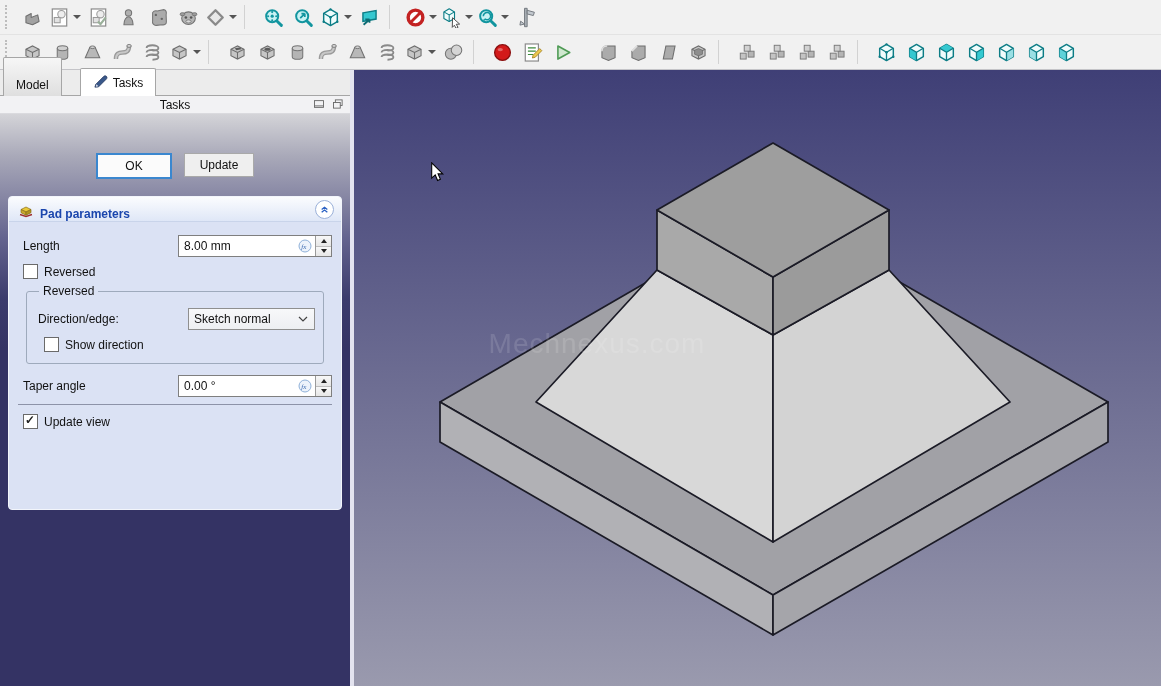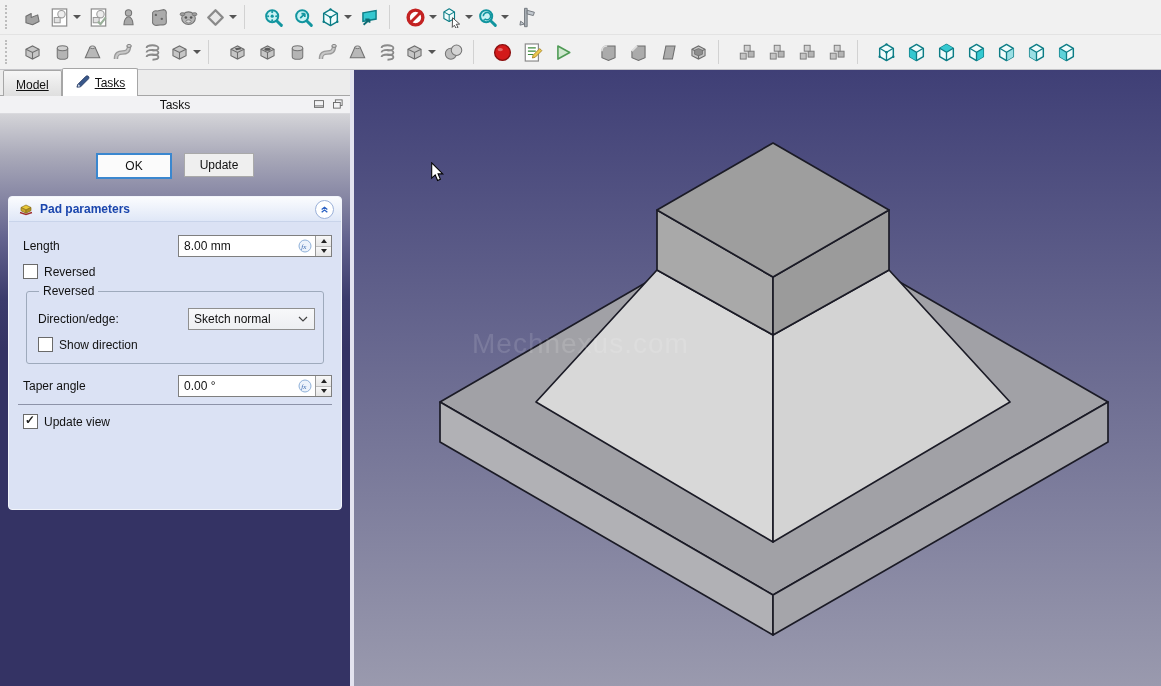--- a/index.html
+++ b/index.html
@@ -17,40 +17,40 @@
   .tbsep{width:9px;height:24px;border-left:1px solid #d2d2d2;margin:0 4px 0 5px;}
   .tbgrip{width:6px;height:24px;border-left:2px dotted #bdbdbd;margin:0 4px 0 3px;}
   .tbgap{width:16px;}
   
   #main{display:flex;height:618px;}
   #leftcol{width:350px;display:flex;flex-direction:column;background:#343364;}
   #splitter{width:4px;background:#e3e3ef;}
   
   #tabbar{height:25px;background:#ececec;display:flex;align-items:flex-end;
           border-bottom:1px solid #a6a6a6;padding-left:3px;}
-  .tab{display:flex;align-items:center;gap:5px;padding:7px 12px 4px 12px;margin-right:0;
+  .tab{display:flex;align-items:center;gap:5px;padding:20px 12px 4px 12px;margin-right:18px;
        border:1px solid #a6a6a6;border-bottom:none;border-radius:2px 2px 0 0;
-       background:linear-gradient(#f6f6f6,#dfdfdf);position:relative;top:1px;cursor:default;text-decoration:underline;}
+       background:linear-gradient(#f6f6f6,#dfdfdf);position:relative;top:1px;cursor:default;}
   .tab.active{background:#fff;padding-top:5px;z-index:2;}
   
   #taskstitle{height:17px;background:#f2f2f4;display:flex;align-items:center;justify-content:center;
               position:relative;border-bottom:1px solid #dadade;}
   #taskstitle .winbtns{position:absolute;right:6px;top:2px;display:flex;gap:7px;}
   #taskstitle .winbtns span{display:block;}
   
   #tasksbody{flex:1;position:relative;
      background:linear-gradient(180deg,#d4d4d8 0px,#a9a9b9 42px,#63638e 125px,#3b3b6c 185px,#343364 235px,#343364 100%);}
   #btnrow{display:flex;justify-content:center;gap:12px;padding-top:19px;}
   .btn{height:22px;display:flex;align-items:center;justify-content:center;font-size:12px;cursor:default;margin-top:20px;}
   #okbtn{width:72px;background:#fbfbfb;border:2px solid #3a87cf;}
   #cancelbtn{width:68px;background:#efefef;border:1px solid #a9a9a9;}
   
   #card{margin:17px 8px 0 8px;height:312px;background:#dbe2f4;border:1px solid #f2f5fb;
         border-radius:4px;overflow:hidden;}
-  #cardhead{height:24px;display:flex;align-items:center;gap:6px;padding:0 6px 0 9px;
+  #cardhead{height:24px;display:flex;align-items:flex-end;gap:6px;padding:0 6px 0 9px;
             background:linear-gradient(#fbfcfe,#dfe7f7);border-bottom:1px solid #c9d4ea;position:relative;}
   #cardtitle{font-weight:bold;color:#1b46ad;}
   #collapsebtn{position:absolute;right:7px;top:3px;width:17px;height:17px;border-radius:50%;
                background:#fff;border:1px solid #9ab0d8;display:flex;align-items:center;justify-content:center;}
   #cardbody{padding:13px 9px 0 9px;}
   .frow{display:flex;align-items:center;margin-bottom:7px;}
   .flabel{width:155px;padding-left:5px;}
   .combo{flex:1;height:20px;border:1px solid #8f8f8f;background:linear-gradient(#f7f8fa,#edeff2);
          display:flex;align-items:center;position:relative;}
   .combo .cval{padding-left:5px;flex:1;}
@@ -67,21 +67,21 @@
   .cb.checked::after{content:"\2713";position:absolute;left:1px;top:-2px;font-size:12px;font-weight:bold;color:#222;}
   #dirgroup{position:relative;border:1px solid #9eaabc;border-radius:3px;margin:12px 8px 11px 8px;
             padding:16px 8px 2px 8px;}
   #dirlegend{position:absolute;top:-8px;left:12px;background:#dbe2f4;padding:0 4px;}
   #dirgroup .flabel{width:150px;padding-left:3px;}
   .sepline{height:1px;background:#8d93a8;margin:2px 0 9px 0;}
   
   #viewport{position:relative;width:807px;height:618px;overflow:hidden;}
   #viewport svg.scene{position:absolute;left:0;top:0;}
   .face{stroke:#1b1b26;stroke-width:1.7;stroke-linejoin:round;}
-  #watermark{position:absolute;left:118px;top:258px;width:250px;text-align:left;
+  #watermark{position:absolute;left:118px;top:258px;width:250px;text-align:center;
              font-size:28px;color:rgba(255,255,255,0.13);letter-spacing:1px;}
   #cursor{position:absolute;left:74px;top:92px;}
 </style>
 </head>
 <body>
 
 <div id="app">
 
   <div id="tbrow1" class="tbrow">
       <div class="tbgrip"></div>
@@ -511,21 +511,21 @@
               <span id="dirlegend">Reversed</span>
               <div class="frow">
                 <span class="flabel">Direction/edge:</span>
                 <div class="combo">
                   <span class="cval">Sketch normal</span>
                   <svg viewBox="0 0 10 6" width="10" height="6">
                       <path d="M1 1l4 4 4-4" stroke="#444" stroke-width="1.2" fill="none"></path>
                     </svg>
                 </div>
               </div>
-              <div class="cbrow" style="margin-left:3px">
+              <div class="cbrow" style="margin-left:9px">
                 <span class="cb"></span>
                 <span>Show direction</span>
               </div>
             </div>
 
             <div class="frow">
               <span class="flabel">Taper angle</span>
               <div class="spin">
                 <span class="sval">0.00 °</span>
                 <svg viewBox="0 0 14 14" width="14" height="14" style="margin-right:3px">

